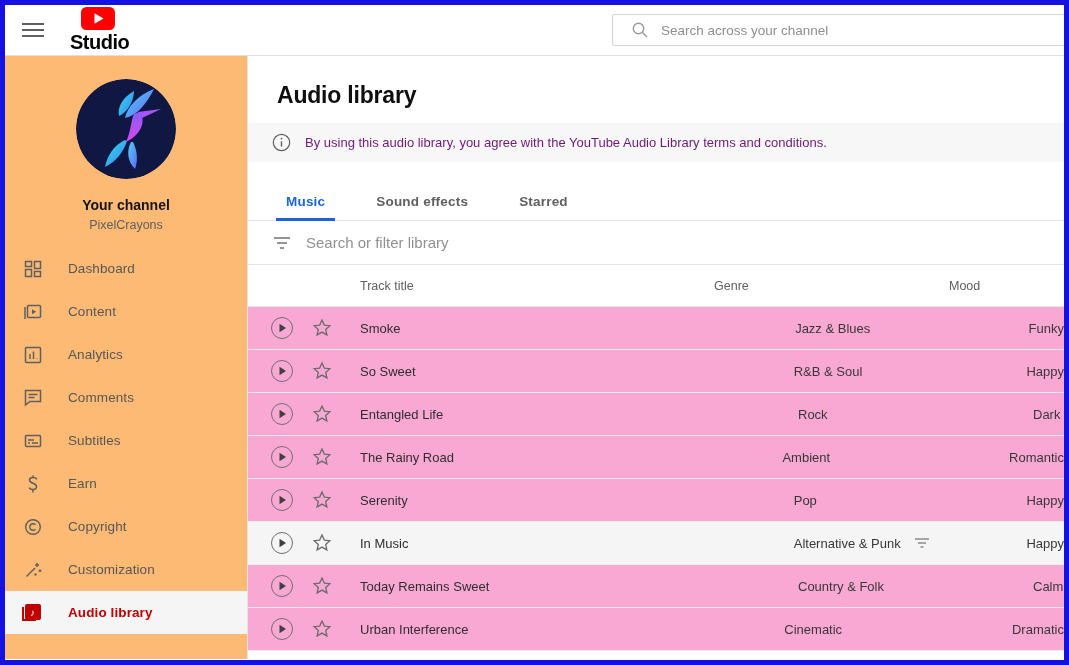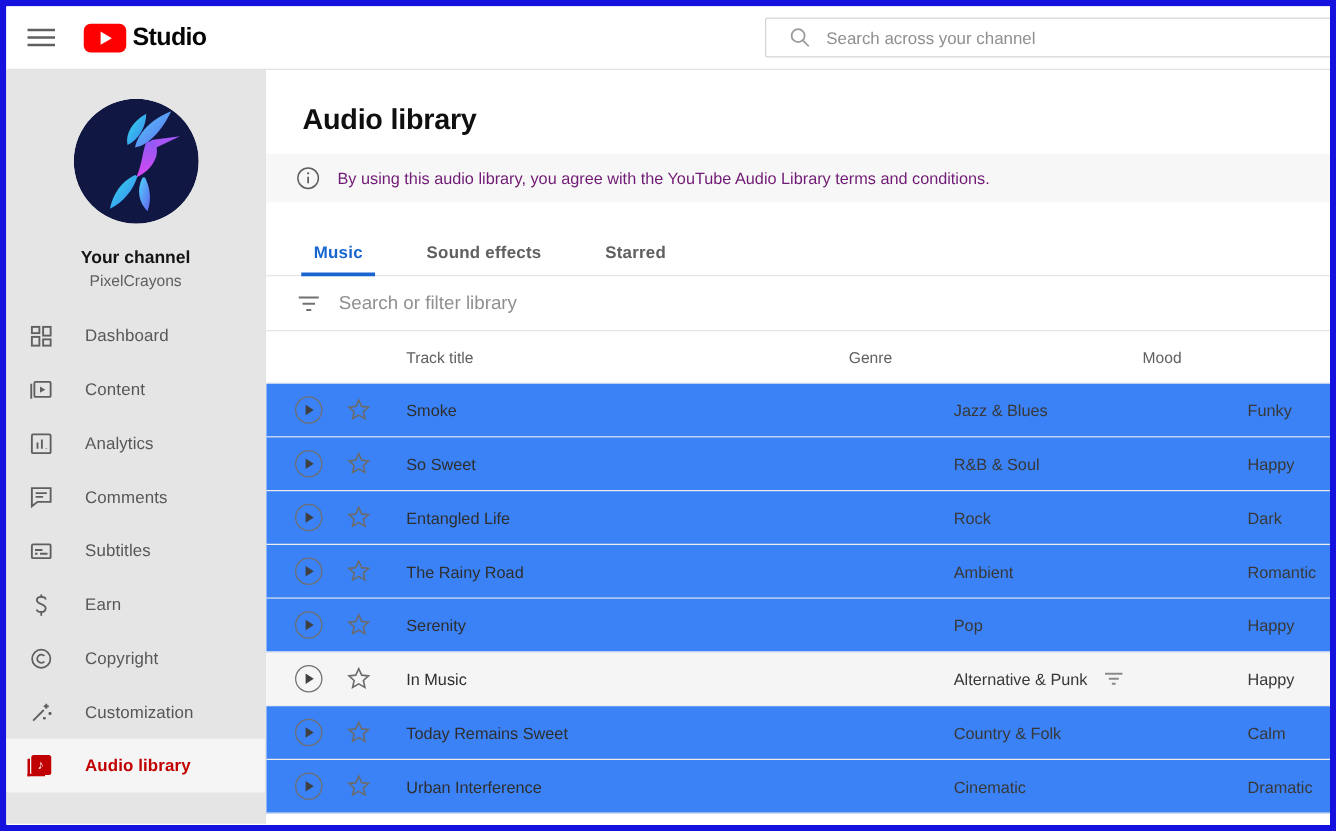--- a/index.html
+++ b/index.html
@@ -7,33 +7,33 @@
   body { font-family:"Liberation Sans", sans-serif; }
 
   .frame { width:1069px; height:665px; border:5px solid #1512e0; background:#fff;
            overflow:hidden; position:relative; }
 
   
   .topbar { height:51px; border-bottom:1px solid #e0e0e0; display:flex; align-items:center;
             position:relative; background:#fff; }
   .hamburger { margin-left:17px; width:22px; cursor:pointer; }
   .hamburger div { height:2px; background:#606060; margin:4px 0; }
-  .logo-wrap { display:flex; align-items:center; margin-left:22px; }
+  .logo-wrap { display:flex; align-items:center; margin-left:22px;flex-direction:column; }
   .logo-text { font-size:20px; font-weight:700; color:#050505; letter-spacing:-0.5px; margin-left:4px; }
   .search-box { position:absolute; left:607px; top:9px; width:470px; height:32px;
                 border:1px solid #d5d5d5; border-radius:2px; display:flex; align-items:center;
                 background:#fff; }
   .search-box svg { margin-left:18px; }
   .search-box input { border:none; outline:none; flex:1; margin-left:12px; font-size:13.5px;
                       color:#333; font-family:"Liberation Sans",sans-serif; background:transparent; }
   .search-box input::placeholder { color:#8f8f8f; }
 
   
   .body-row { display:flex; height:603px; }
-  .sidebar { width:208px; border-right:1px solid #e3e3e3; background:#e5e5e5; flex-shrink:0; }
+  .sidebar { width:243px; border-right:1px solid #e3e3e3; background:#fdba74; flex-shrink:0; }
   .main { flex:1; overflow:hidden; background:#fff; }
 
   
   .channel { text-align:center; padding-top:23px; }
   .avatar { width:100px; height:100px; border-radius:50%; margin:0 auto; overflow:hidden; }
   .channel-label { margin-top:18px; font-size:14px; font-weight:700; color:#141414; }
   .channel-name { margin-top:5px; font-size:12.5px; color:#606060; }
   .nav { margin-top:15px; }
   .nav-item { height:43px; display:flex; align-items:center; padding-left:18px; cursor:pointer; }
   .nav-item .nicon { width:20px; display:flex; justify-content:center; }
@@ -68,21 +68,21 @@
                      color:#333; font-family:"Liberation Sans",sans-serif; background:transparent; }
   .filterbar input::placeholder { color:#909090; }
 
   .thead { height:42px; display:flex; align-items:center; border-bottom:1px solid #e8e8e8;
            font-size:12.5px; color:#606060; }
   .th-title { width:466px; padding-left:112px; }
   .th-genre { width:235px; }
   .th-mood  { white-space:nowrap;text-align:right; }
 
   .trow { height:43px; display:flex; align-items:center; border-bottom:1px solid #ececec;
-          background:#3b82f6; }
+          background:#f9a8d4; }
   .trow.highlight { background:#f5f5f5; }
   .cell-play { margin-left:23px; width:22px; height:22px; border:1px solid #6f6f6f;
                border-radius:50%; display:flex; align-items:center; justify-content:center;
                cursor:pointer; flex-shrink:0; }
   .cell-star { margin-left:19px; width:20px; display:flex; cursor:pointer; flex-shrink:0; }
   .cell-title { margin-left:28px; width:438px; font-size:13px; color:#2e2e2e; }
   .cell-genre { width:235px; font-size:13px; color:#383838; display:flex; align-items:center; }
   .cell-genre .row-filter { margin-left:13px; display:flex; }
   .cell-mood { font-size:13px; color:#383838; white-space:nowrap; }
 </style>

